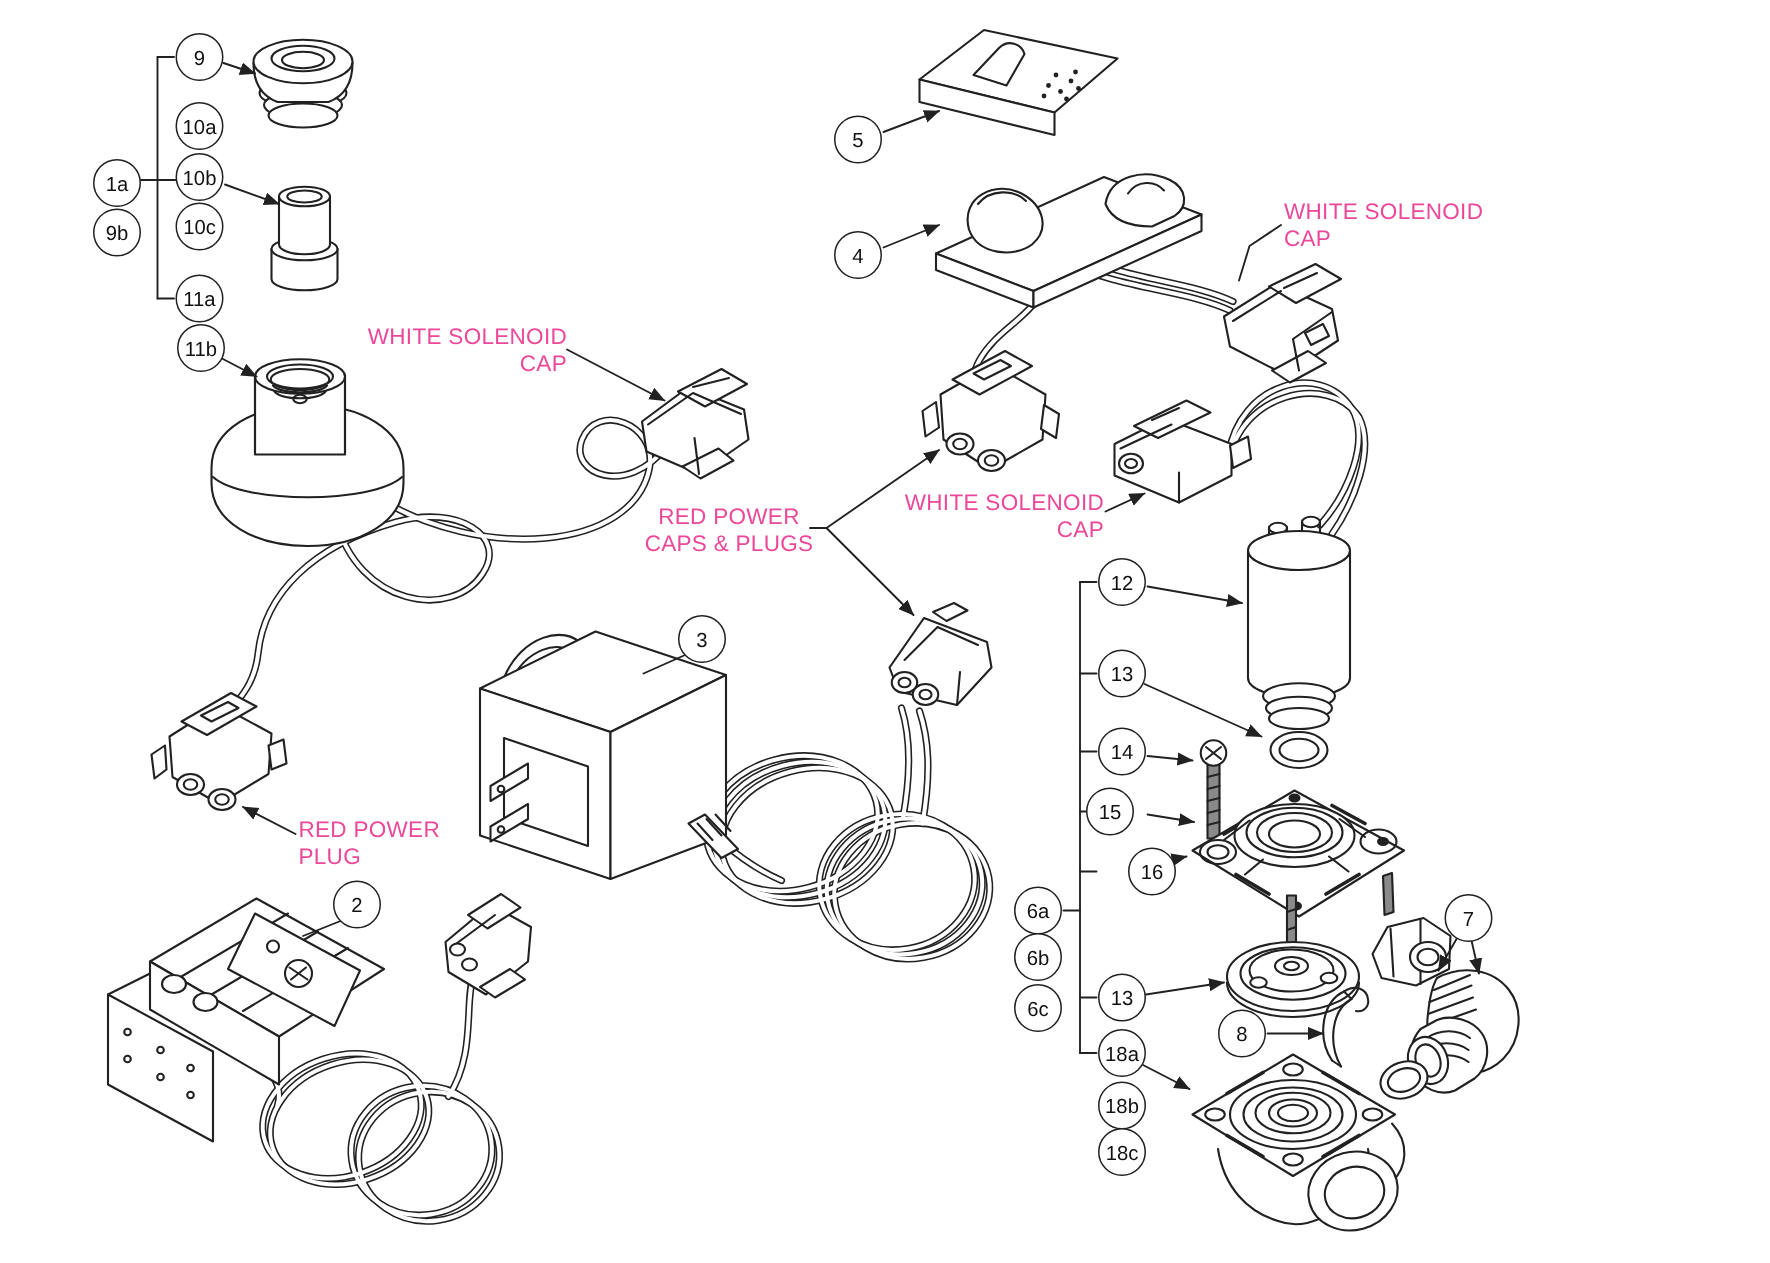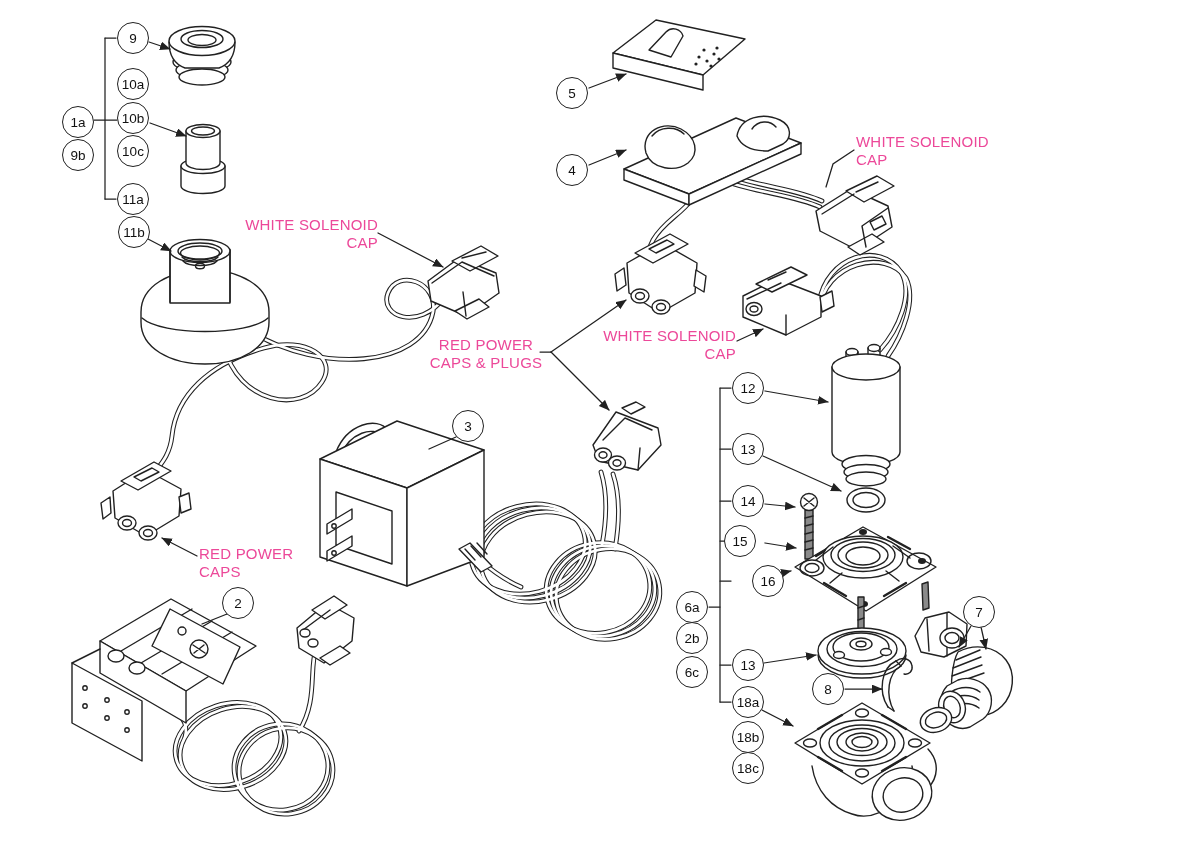--- a/index.html
+++ b/index.html
@@ -400,21 +400,21 @@
 <div class="callout" style="left:556px;top:77px">5</div>
 <div class="callout" style="left:556px;top:154px">4</div>
 <div class="callout" style="left:452px;top:410px">3</div>
 <div class="callout" style="left:222px;top:587px">2</div>
 <div class="callout" style="left:732px;top:372px">12</div>
 <div class="callout" style="left:732px;top:433px">13</div>
 <div class="callout" style="left:732px;top:485px">14</div>
 <div class="callout" style="left:724px;top:525px">15</div>
 <div class="callout" style="left:752px;top:565px">16</div>
 <div class="callout" style="left:676px;top:591px">6a</div>
-<div class="callout" style="left:676px;top:622px">2b</div>
+<div class="callout" style="left:676px;top:622px">6b</div>
 <div class="callout" style="left:676px;top:656px">6c</div>
 <div class="callout" style="left:732px;top:649px">13</div>
 <div class="callout" style="left:732px;top:686px">18a</div>
 <div class="callout" style="left:732px;top:721px">18b</div>
 <div class="callout" style="left:732px;top:752px">18c</div>
 <div class="callout" style="left:963px;top:596px">7</div>
 <div class="callout" style="left:812px;top:673px">8</div>
 
 <div class="lbl ra" style="left:232px;top:216px;width:146px">
   <div>WHITE SOLENOID</div>
@@ -427,16 +427,16 @@
 <div class="lbl ra" style="left:598px;top:327px;width:138px">
   <div>WHITE SOLENOID</div>
   <div>CAP</div>
 </div>
 <div class="lbl ca" style="left:418px;top:336px;width:136px">
   <div>RED POWER</div>
   <div>CAPS &amp; PLUGS</div>
 </div>
 <div class="lbl" style="left:199px;top:545px;width:110px">
   <div>RED POWER</div>
-  <div>CAPS</div>
+  <div>PLUG</div>
 </div>
 
 </div>
 
 </body></html>

